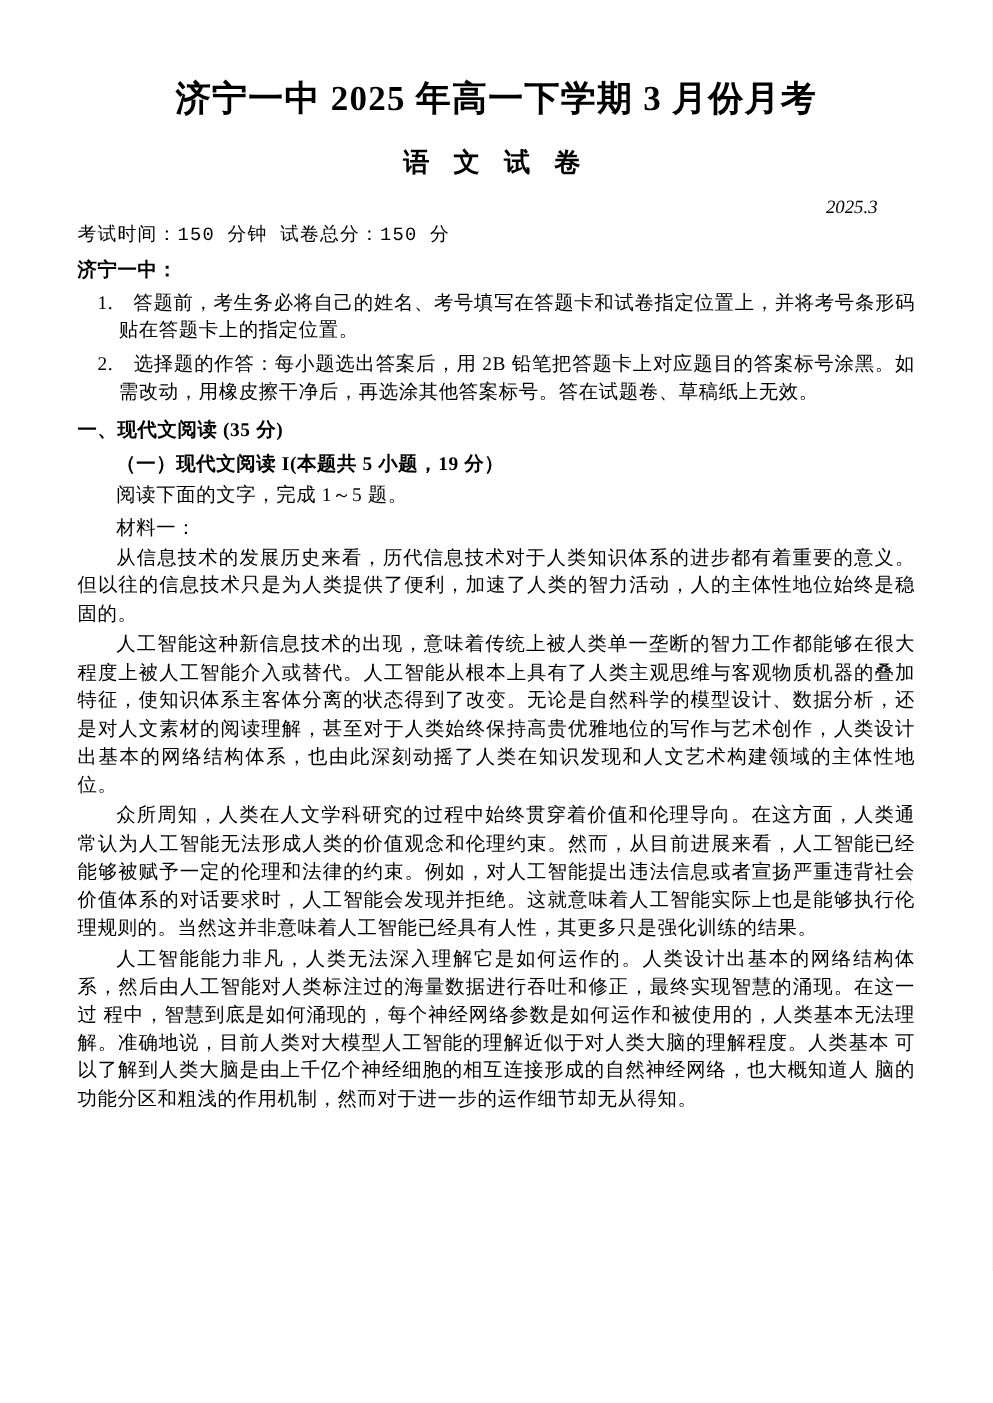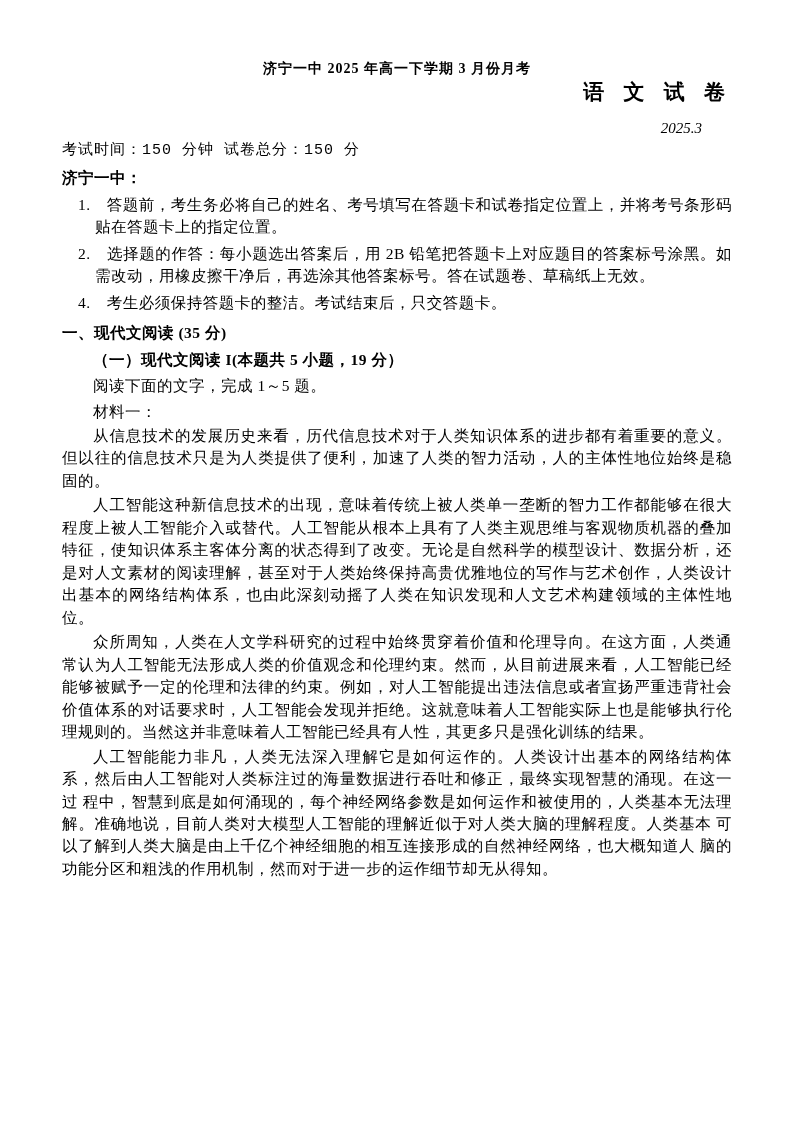--- a/index.html
+++ b/index.html
@@ -10,30 +10,31 @@
     height: 1122px;
     margin: 0 auto;
     background: #ffffff;
     color: #000000;
     font-family: "Liberation Serif", "DejaVu Serif", serif;
     padding: 48px 62px 0 62px;
     overflow: hidden;
   }
   .exam-title {
     text-align: center;
-    font-size: 14px;
+    font-size: 28px;
     font-weight: bold;
     letter-spacing: 1px;
     margin-top: 12px;
   }
   .exam-subtitle {
-    text-align: right;
+    text-align: center;
     font-size: 21px;
     font-weight: bold;
     letter-spacing: 7px;
+    margin-top: 18px;
   }
   .exam-date {
     text-align: right;
     font-size: 15px;
     padding-right: 30px;
     margin-top: 14px;
     font-style: italic;
   }
   .exam-info {
     font-size: 15px;
@@ -95,21 +96,20 @@
   <h2 class="exam-subtitle">语 文 试 卷</h2>
 
   <div class="exam-date">2025.3</div>
 
   <div class="exam-info">考试时间：150 分钟  试卷总分：150 分</div>
 
   <div class="notice-heading">济宁一中：</div>
 
   <p class="notice-item">1.　答题前，考生务必将自己的姓名、考号填写在答题卡和试卷指定位置上，并将考号条形码贴在答题卡上的指定位置。</p>
   <p class="notice-item">2.　选择题的作答：每小题选出答案后，用 2B 铅笔把答题卡上对应题目的答案标号涂黑。如需改动，用橡皮擦干净后，再选涂其他答案标号。答在试题卷、草稿纸上无效。</p>
-  <p class="notice-item">4.　考生必须保持答题卡的整洁。考试结束后，只交答题卡。</p>
 
   <div class="section-heading">一、现代文阅读 (35 分)</div>
 
   <div class="sub-heading">（一）现代文阅读 I(本题共 5 小题，19 分）</div>
 
   <div class="instruction-line">阅读下面的文字，完成 1～5 题。</div>
 
   <div class="material-label">材料一：</div>
 
   <p class="material-para">从信息技术的发展历史来看，历代信息技术对于人类知识体系的进步都有着重要的意义。但以往的信息技术只是为人类提供了便利，加速了人类的智力活动，人的主体性地位始终是稳固的。</p>

